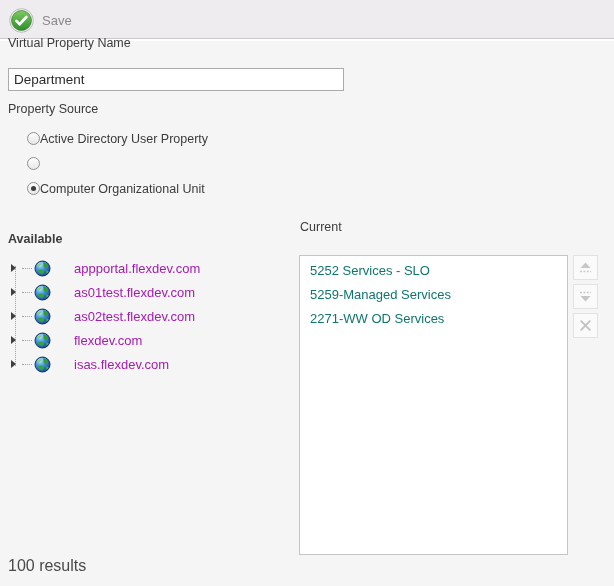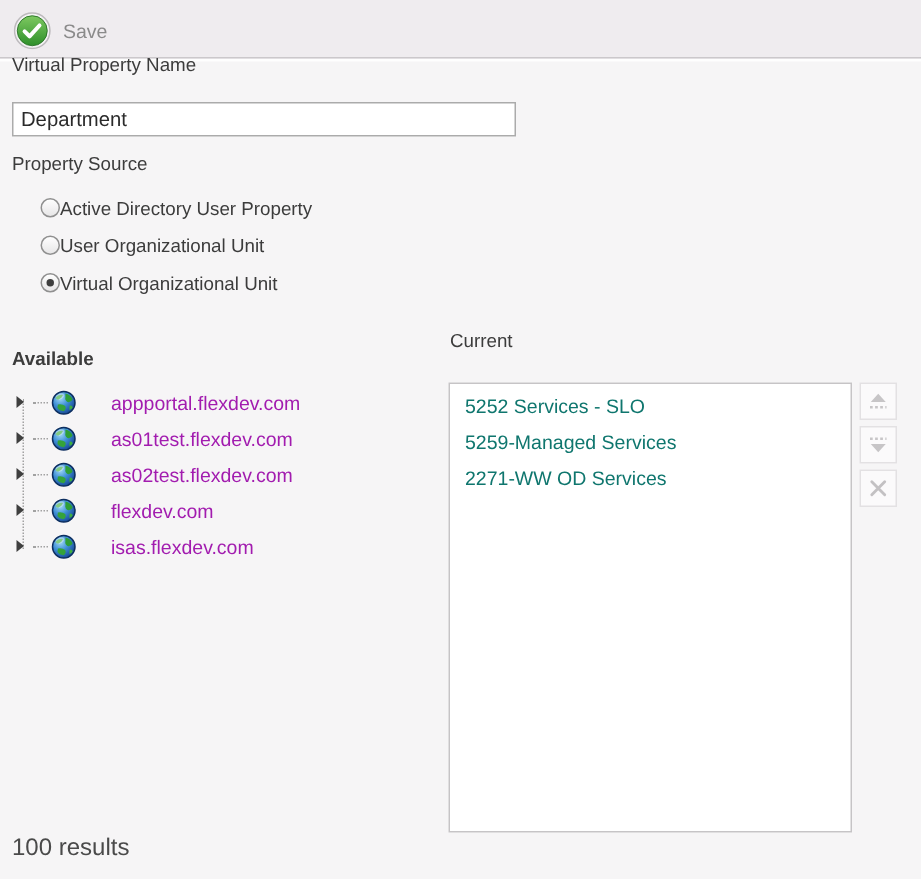--- a/index.html
+++ b/index.html
@@ -142,25 +142,24 @@
   <input class="name-input" type="text" value="Department" style="">
 
   <div class="lbl source-lbl">Property Source</div>
 
   <div class="radio-row r0">
     <span class="radio"></span>
     <span class="radio-label">Active Directory User Property</span>
   </div>
   <div class="radio-row r1">
     <span class="radio"></span>
-    <span class="radio-label">User Organizational Unit</span>
   </div>
   <div class="radio-row r2">
     <span class="radio checked"></span>
-    <span class="radio-label">Virtual Organizational Unit</span>
+    <span class="radio-label">Computer Organizational Unit</span>
   </div>
 
   <div class="lbl avail-lbl">Available</div>
   <div class="lbl curr-lbl">Current</div>
 
   <div class="tree">
     <div class="tree-row">
       <span class="expander"></span>
       <span class="connector"></span>
       <span class="globe">

